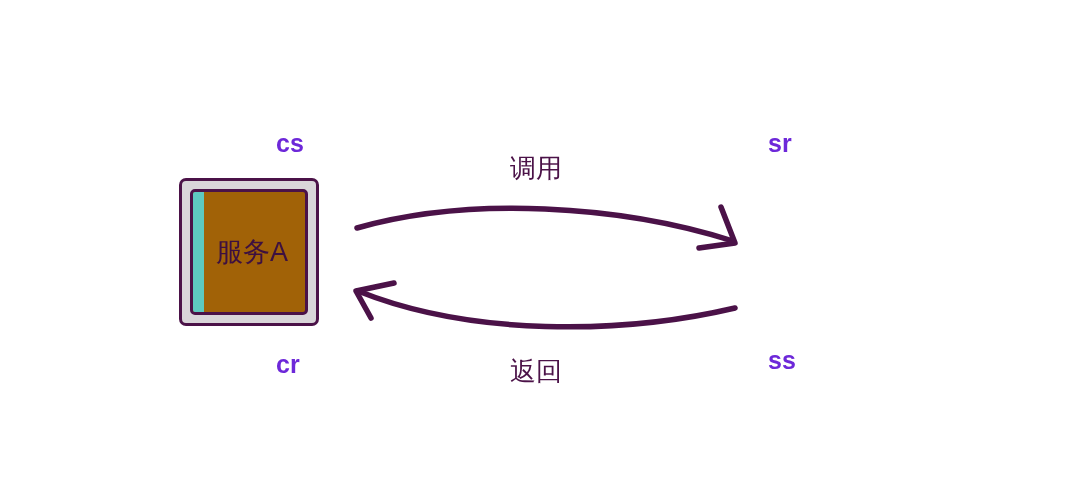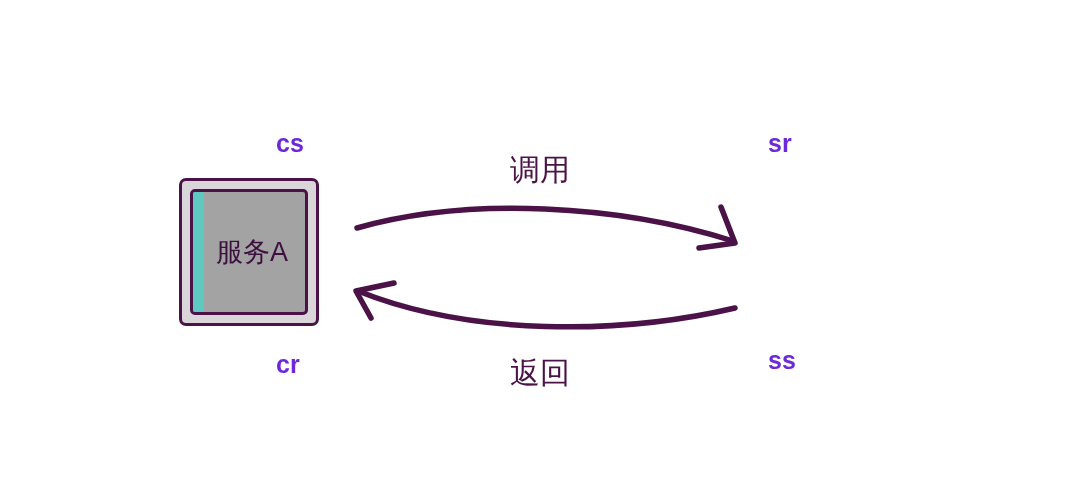--- a/index.html
+++ b/index.html
@@ -30,21 +30,21 @@
     background: #d9d5d9;
     border: 3px solid #4b1248;
     border-radius: 7px;
     padding: 8px;
   }
   .node-inner {
     position: relative;
     width: 100%;
     height: 100%;
     box-sizing: border-box;
-    background: #a3a3a3;
+    background: #a16207;
     border: 3px solid #4b1248;
     border-radius: 5px;
     overflow: hidden;
     display: flex;
     align-items: center;
     justify-content: center;
   }
   .node-spine {
     position: absolute;
     left: 0;
@@ -78,21 +78,21 @@
   }
   #token-cs { left: 276px; top: 131px; }
   #token-cr { left: 276px; top: 352px; }
   #token-sr { left: 768px; top: 131px; }
   #token-ss { left: 768px; top: 348px; }
 
   
   .caption {
     position: absolute;
     color: #4b1248;
-    font-size: 30px;
+    font-size: 26px;
     line-height: 1;
     white-space: nowrap;
   }
   #caption-call   { left: 510px; top: 155px; }
   #caption-return { left: 510px; top: 358px; }
 
   
   #arrows {
     position: absolute;
     left: 0;

